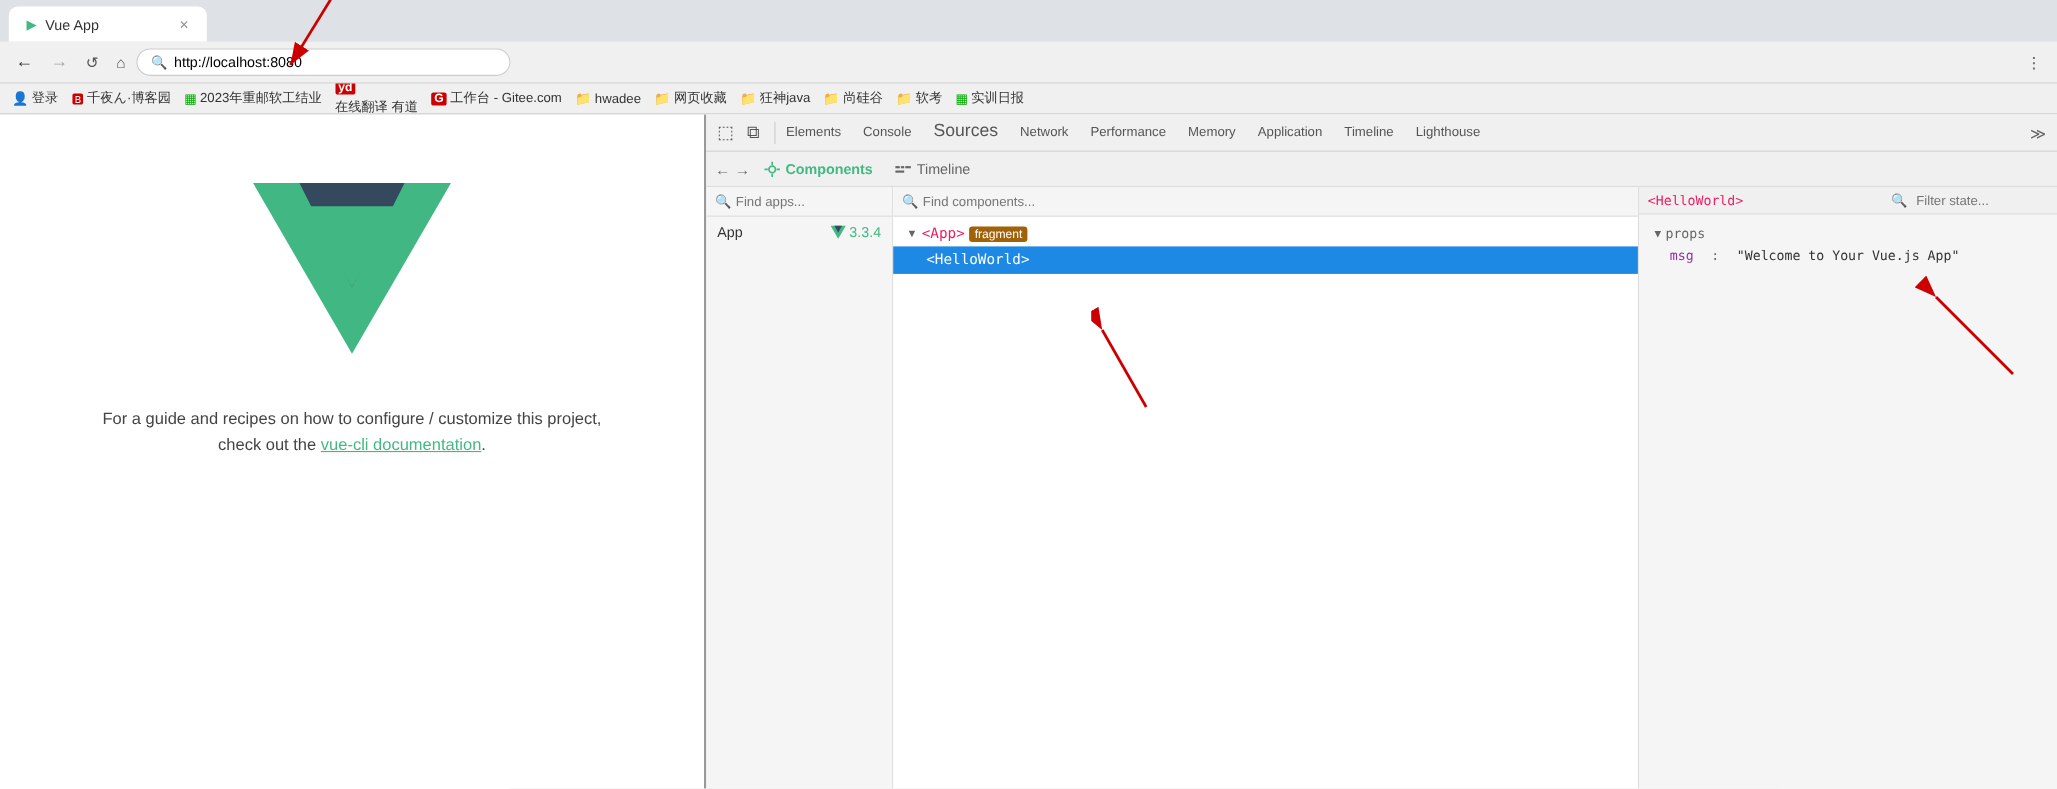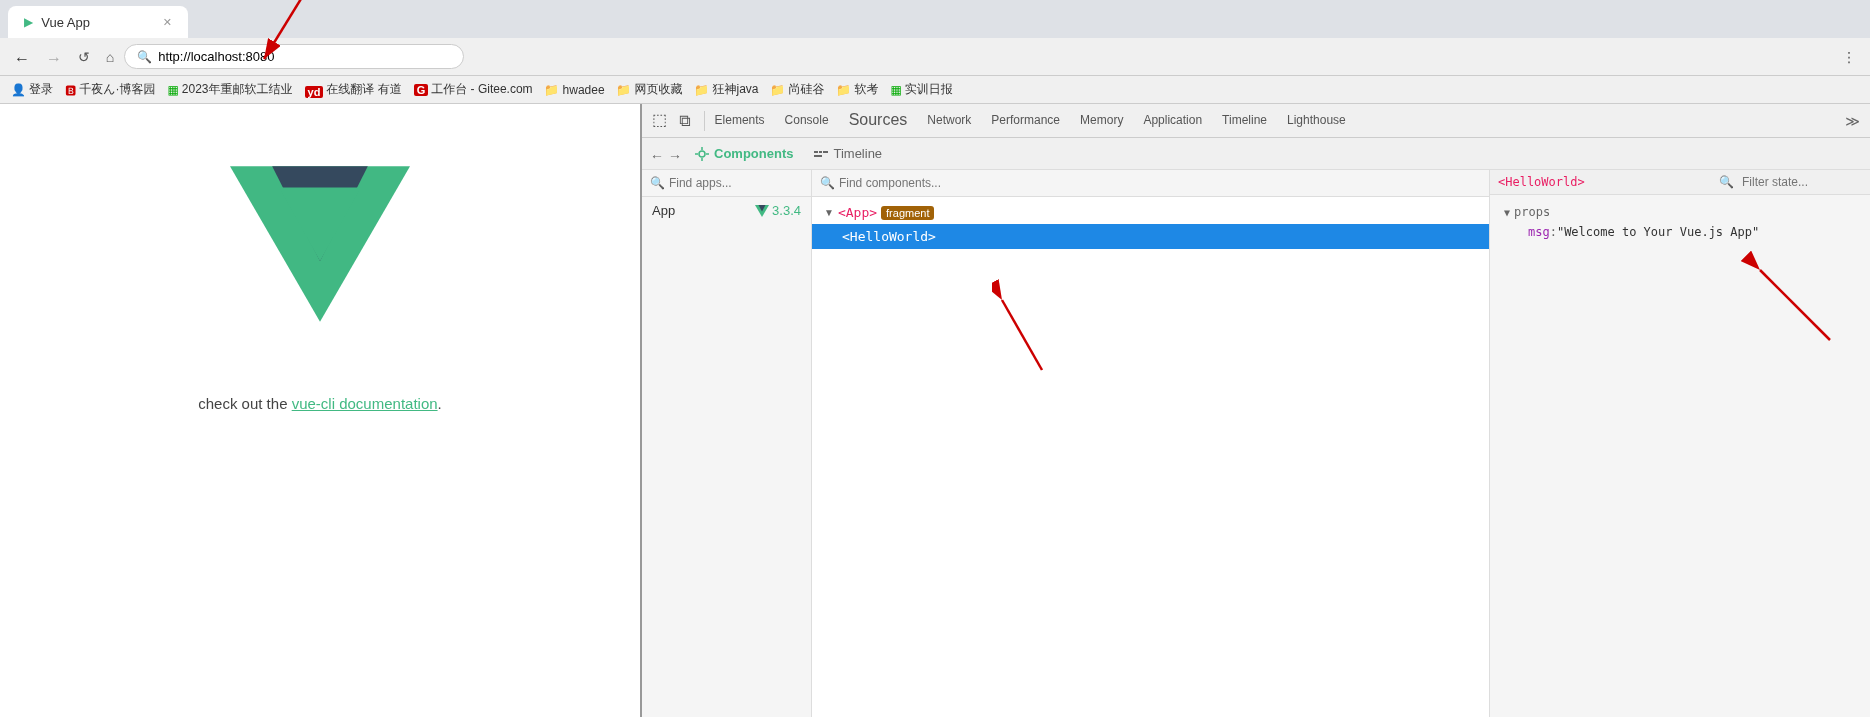--- a/index.html
+++ b/index.html
@@ -51,21 +51,21 @@
       <span>登录</span>
     </span>
     <span style="display:flex; align-items:center; gap:3px; color:#333; cursor:pointer; padding:1px 3px; border-radius:3px;">
       <span style="color:#c00;">🅱</span>
       <span>千夜ん·博客园</span>
     </span>
     <span style="display:flex; align-items:center; gap:3px; color:#333; cursor:pointer; padding:1px 3px; border-radius:3px;">
       <span style="color:#0a0;">▦</span>
       <span>2023年重邮软工结业</span>
     </span>
-    <span style="display:flex; align-items:flex-end; gap:3px; color:#333; cursor:pointer; padding:1px 3px; border-radius:3px;">
+    <span style="display:flex; align-items:flex-start; gap:3px; color:#333; cursor:pointer; padding:1px 3px; border-radius:3px;flex-direction:column;">
       <span style="background:#c00; color:white; font-weight:bold; padding:0 3px; border-radius:2px; font-size:11px;">yd</span>
       <span>在线翻译 有道</span>
     </span>
     <span style="display:flex; align-items:center; gap:3px; color:#333; cursor:pointer; padding:1px 3px; border-radius:3px;">
       <span style="background:#c00; color:white; font-weight:bold; padding:0 3px; border-radius:2px; font-size:11px;">G</span>
       <span>工作台 - Gitee.com</span>
     </span>
     <span style="display:flex; align-items:center; gap:3px; color:#333; cursor:pointer; padding:1px 3px; border-radius:3px;">
       <span>📁</span>
       <span>hwadee</span>
@@ -102,21 +102,21 @@
           <polygon points="128,0 256,0 128,221 0,0 128,0" fill="#41b883"></polygon>
 
           <polygon points="128,0 196,0 128,135 60,0 128,0" fill="#35495e"></polygon>
 
           <polygon points="128,30 186,30 128,135 70,30 128,30" fill="#41b883"></polygon>
         </svg>
       </div>
 
 
       <p style="font-size:15px; color:#444; text-align:center; line-height:1.6; max-width:580px;">
-        <br>
+        <span>For a guide and recipes on how to configure / customize this project,</span><br>
         <span>check out the</span>
         <a href="#" style="color:#42b983;">vue-cli documentation</a><span>.</span>
       </p>
     </div>
 
     <div style="flex:1; background:#f5f5f5; border-left:2px solid #999; display:flex; flex-direction:column; height:100%; position:relative;">
 
       <div style="background:#f0f0f0; border-bottom:1px solid #ccc; display:flex; align-items:center; padding:0 4px; height:34px; gap:0;">
         <button style="background:none; border:none; cursor:pointer; color:#555; font-size:16px; padding:2px 6px; border-bottom:2px solid transparent;">⬚</button>
         <button style="background:none; border:none; cursor:pointer; color:#555; font-size:16px; padding:2px 6px;">⧉</button>
@@ -218,21 +218,21 @@
             <input type="text" placeholder="Filter state..." style="border: none; background: transparent; outline: none; font-size: 12px; color: rgb(102, 102, 102); width: 120px;">
           </div>
 
           <div style="padding:10px 14px; font-family:monospace; font-size:12px;">
             <div>
               <div style="color:#666; margin-bottom:6px; display:flex; align-items:center; gap:4px; cursor:pointer;">
                 <span style="font-size:10px;">▼</span>
                 <span>props</span>
               </div>
               <div style="padding-left:14px;">
-                <div style="display:flex; gap:0;margin-left:10px;">
+                <div style="display:flex; gap:16px;">
                   <span style="color:#9c27b0;">msg</span>
                   <span style="color:#666;">:</span>
                   <span style="color:#333; font-family:monospace;"> "Welcome to Your Vue.js App"</span>
                 </div>
               </div>
             </div>
           </div>
 
           <svg style="position:absolute; right:20px; top:60px; pointer-events:none;" width="120" height="120">
             <defs>

